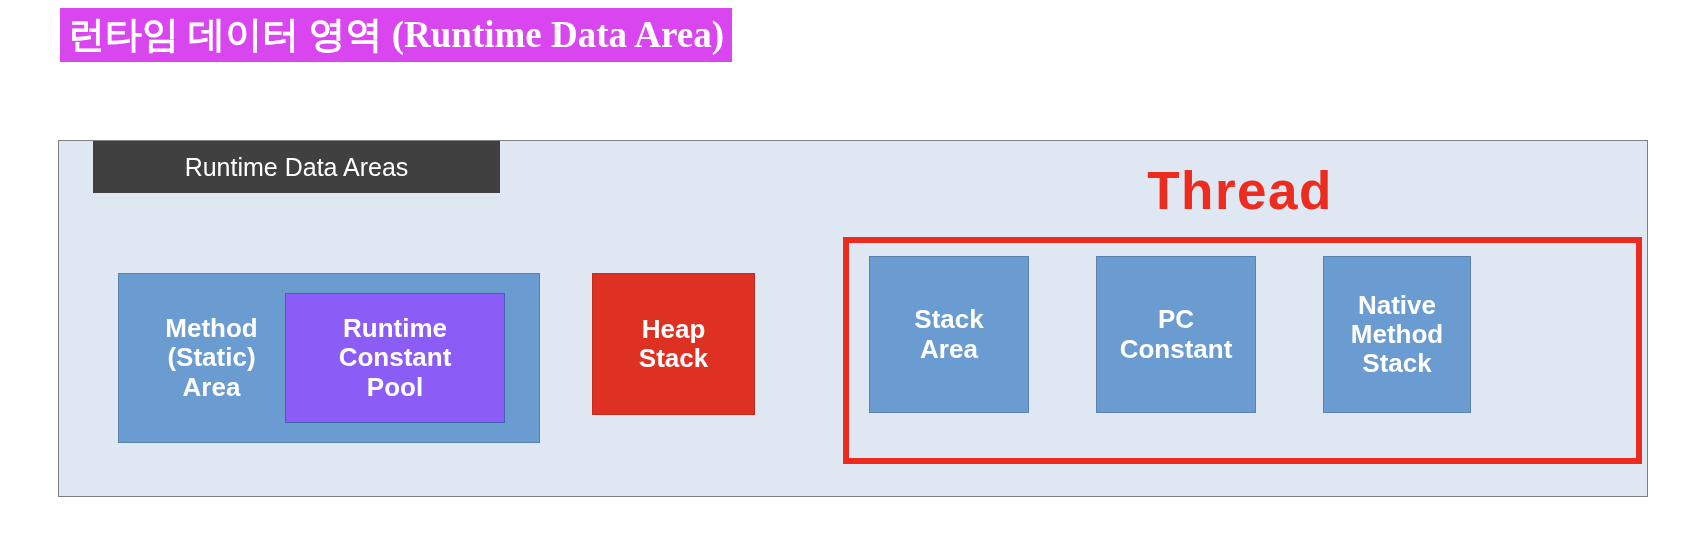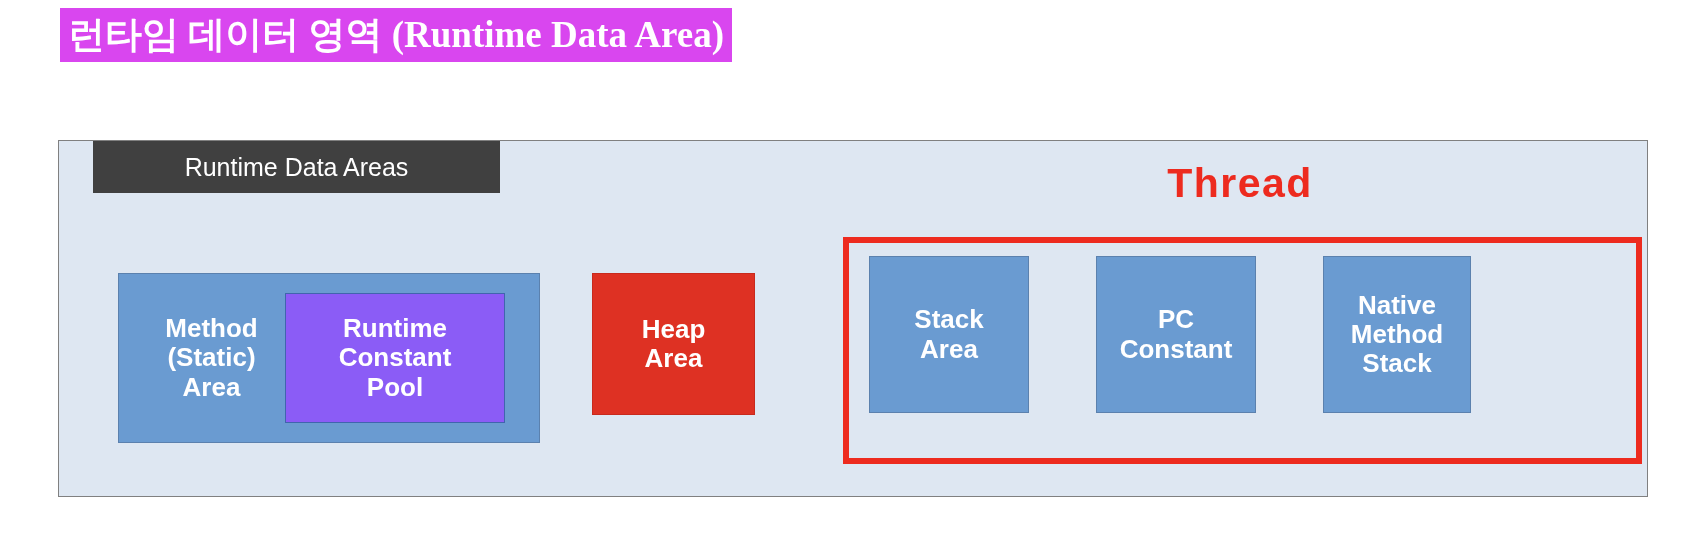--- a/index.html
+++ b/index.html
@@ -65,21 +65,21 @@
   }
 
   
   #thread-heading {
     position: absolute;
     left: 1040px;
     top: 160px;
     width: 400px;
     text-align: center;
     color: #ED2B1F;
-    font-size: 41px;
+    font-size: 53px;
     font-weight: 700;
     letter-spacing: 1.5px;
   }
 
   
   .mem-box {
     position: absolute;
     box-sizing: border-box;
     background: #6A9BD1;
     border: 1px solid #5B81AE;
@@ -143,21 +143,21 @@
   <span id="method-area-label">Method
 (Static)
 Area</span>
 </div>
 
 <div class="mem-box dark" id="runtime-constant-pool-box">Runtime
 Constant
 Pool</div>
 
 <div class="mem-box red" id="heap-area-box">Heap
-Area</div>
+Stack</div>
 
 <div id="thread-group"></div>
 
 <div class="mem-box" id="stack-area-box">Stack
 Area</div>
 
 <div class="mem-box" id="pc-register-box">PC
 Constant</div>
 
 <div class="mem-box" id="native-method-stack-box">Native

